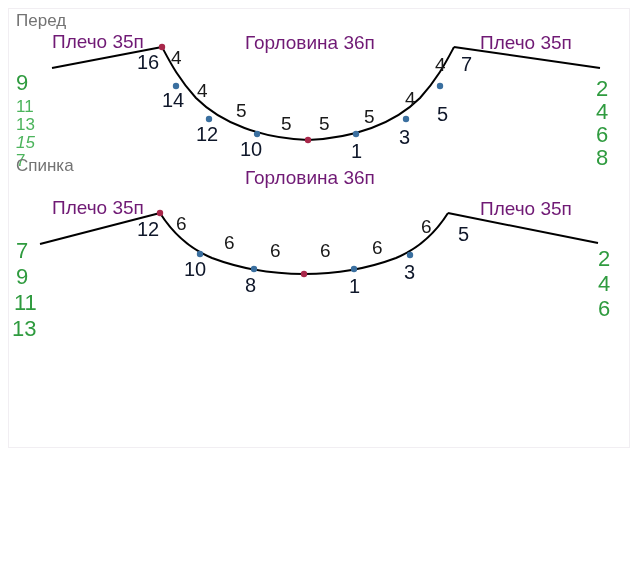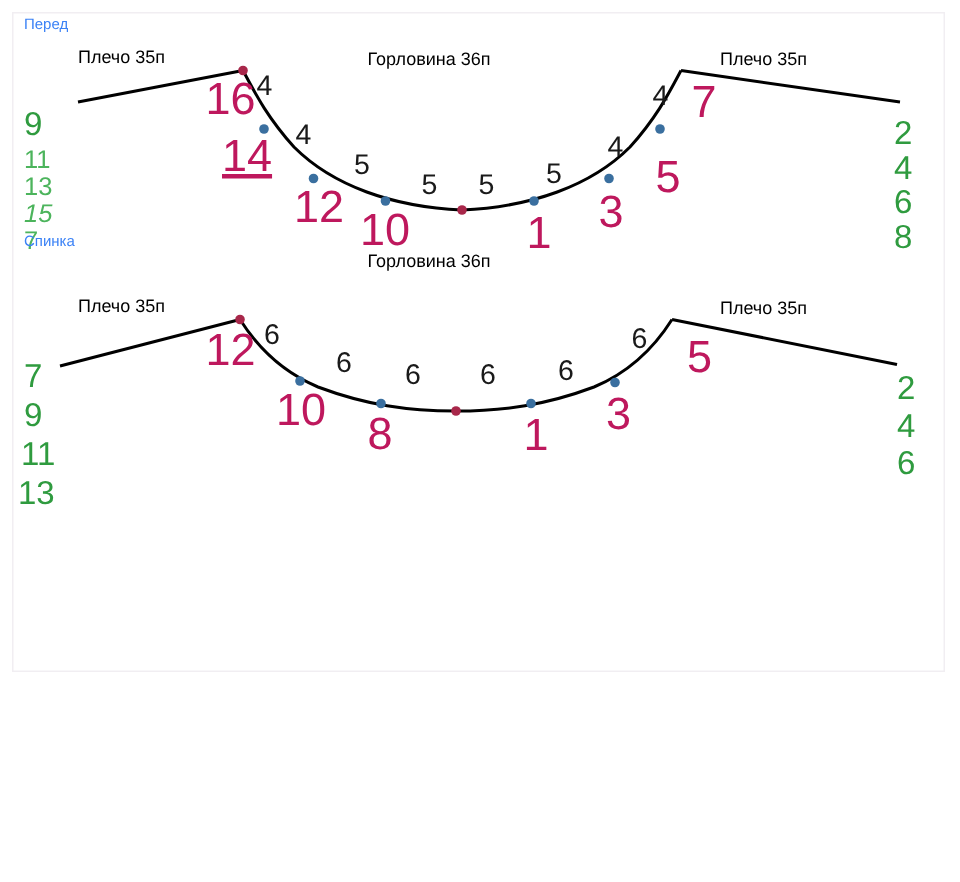--- a/index.html
+++ b/index.html
@@ -39,36 +39,36 @@
     height: 588px;
     pointer-events: none;
   }
   .lbl {
     position: absolute;
     white-space: nowrap;
     line-height: 1;
   }
   
   .section-cap {
-    color: #3b82f6;
-    font-size: 10px;
+    color: #737373;
+    font-size: 17px;
   }
   
   .hdr {
-    color: #000000;
-    font-size: 12px;
+    color: #701a75;
+    font-size: 19px;
   }
   
   .num-black {
     color: #1a1a1a;
     font-size: 19px;
   }
   .num-green-lg {
-    color: #be185d;
-    font-size: 30px;
+    color: #0f172a;
+    font-size: 20px;
   }
   .num-green-col {
     color: #2f9b3f;
     font-size: 22px;
   }
   .num-green-col-sm {
     color: #4cb45c;
     font-size: 17px;
   }
 </style>
@@ -127,21 +127,21 @@
   <span class="lbl num-green-col-sm" style="left:16px; top:116px;">13</span>
   <span class="lbl num-green-col-sm" style="left:16px; top:134px;font-style:italic;">15</span>
   <span class="lbl num-green-col-sm" style="left:16px; top:152px;">7</span>
 
   <span class="lbl num-green-col" style="left:596px; top:78px;">2</span>
   <span class="lbl num-green-col" style="left:596px; top:101px;">4</span>
   <span class="lbl num-green-col" style="left:596px; top:124px;">6</span>
   <span class="lbl num-green-col" style="left:596px; top:147px;">8</span>
 
   <span class="lbl num-green-lg" style="left:137px; top:52px;">16</span>
-  <span class="lbl num-green-lg" style="left:148px; top:90px;text-decoration:underline;">14</span>
+  <span class="lbl num-green-lg" style="left:162px; top:90px;">14</span>
   <span class="lbl num-green-lg" style="left:196px; top:124px;">12</span>
   <span class="lbl num-green-lg" style="left:240px; top:139px;">10</span>
 
   <span class="lbl num-black" style="left:171px; top:48px;">4</span>
   <span class="lbl num-black" style="left:197px; top:81px;">4</span>
   <span class="lbl num-black" style="left:236px; top:101px;">5</span>
   <span class="lbl num-black" style="left:281px; top:114px;">5</span>
 
   <span class="lbl num-black" style="left:319px; top:114px;">5</span>
   <span class="lbl num-black" style="left:364px; top:107px;">5</span>

